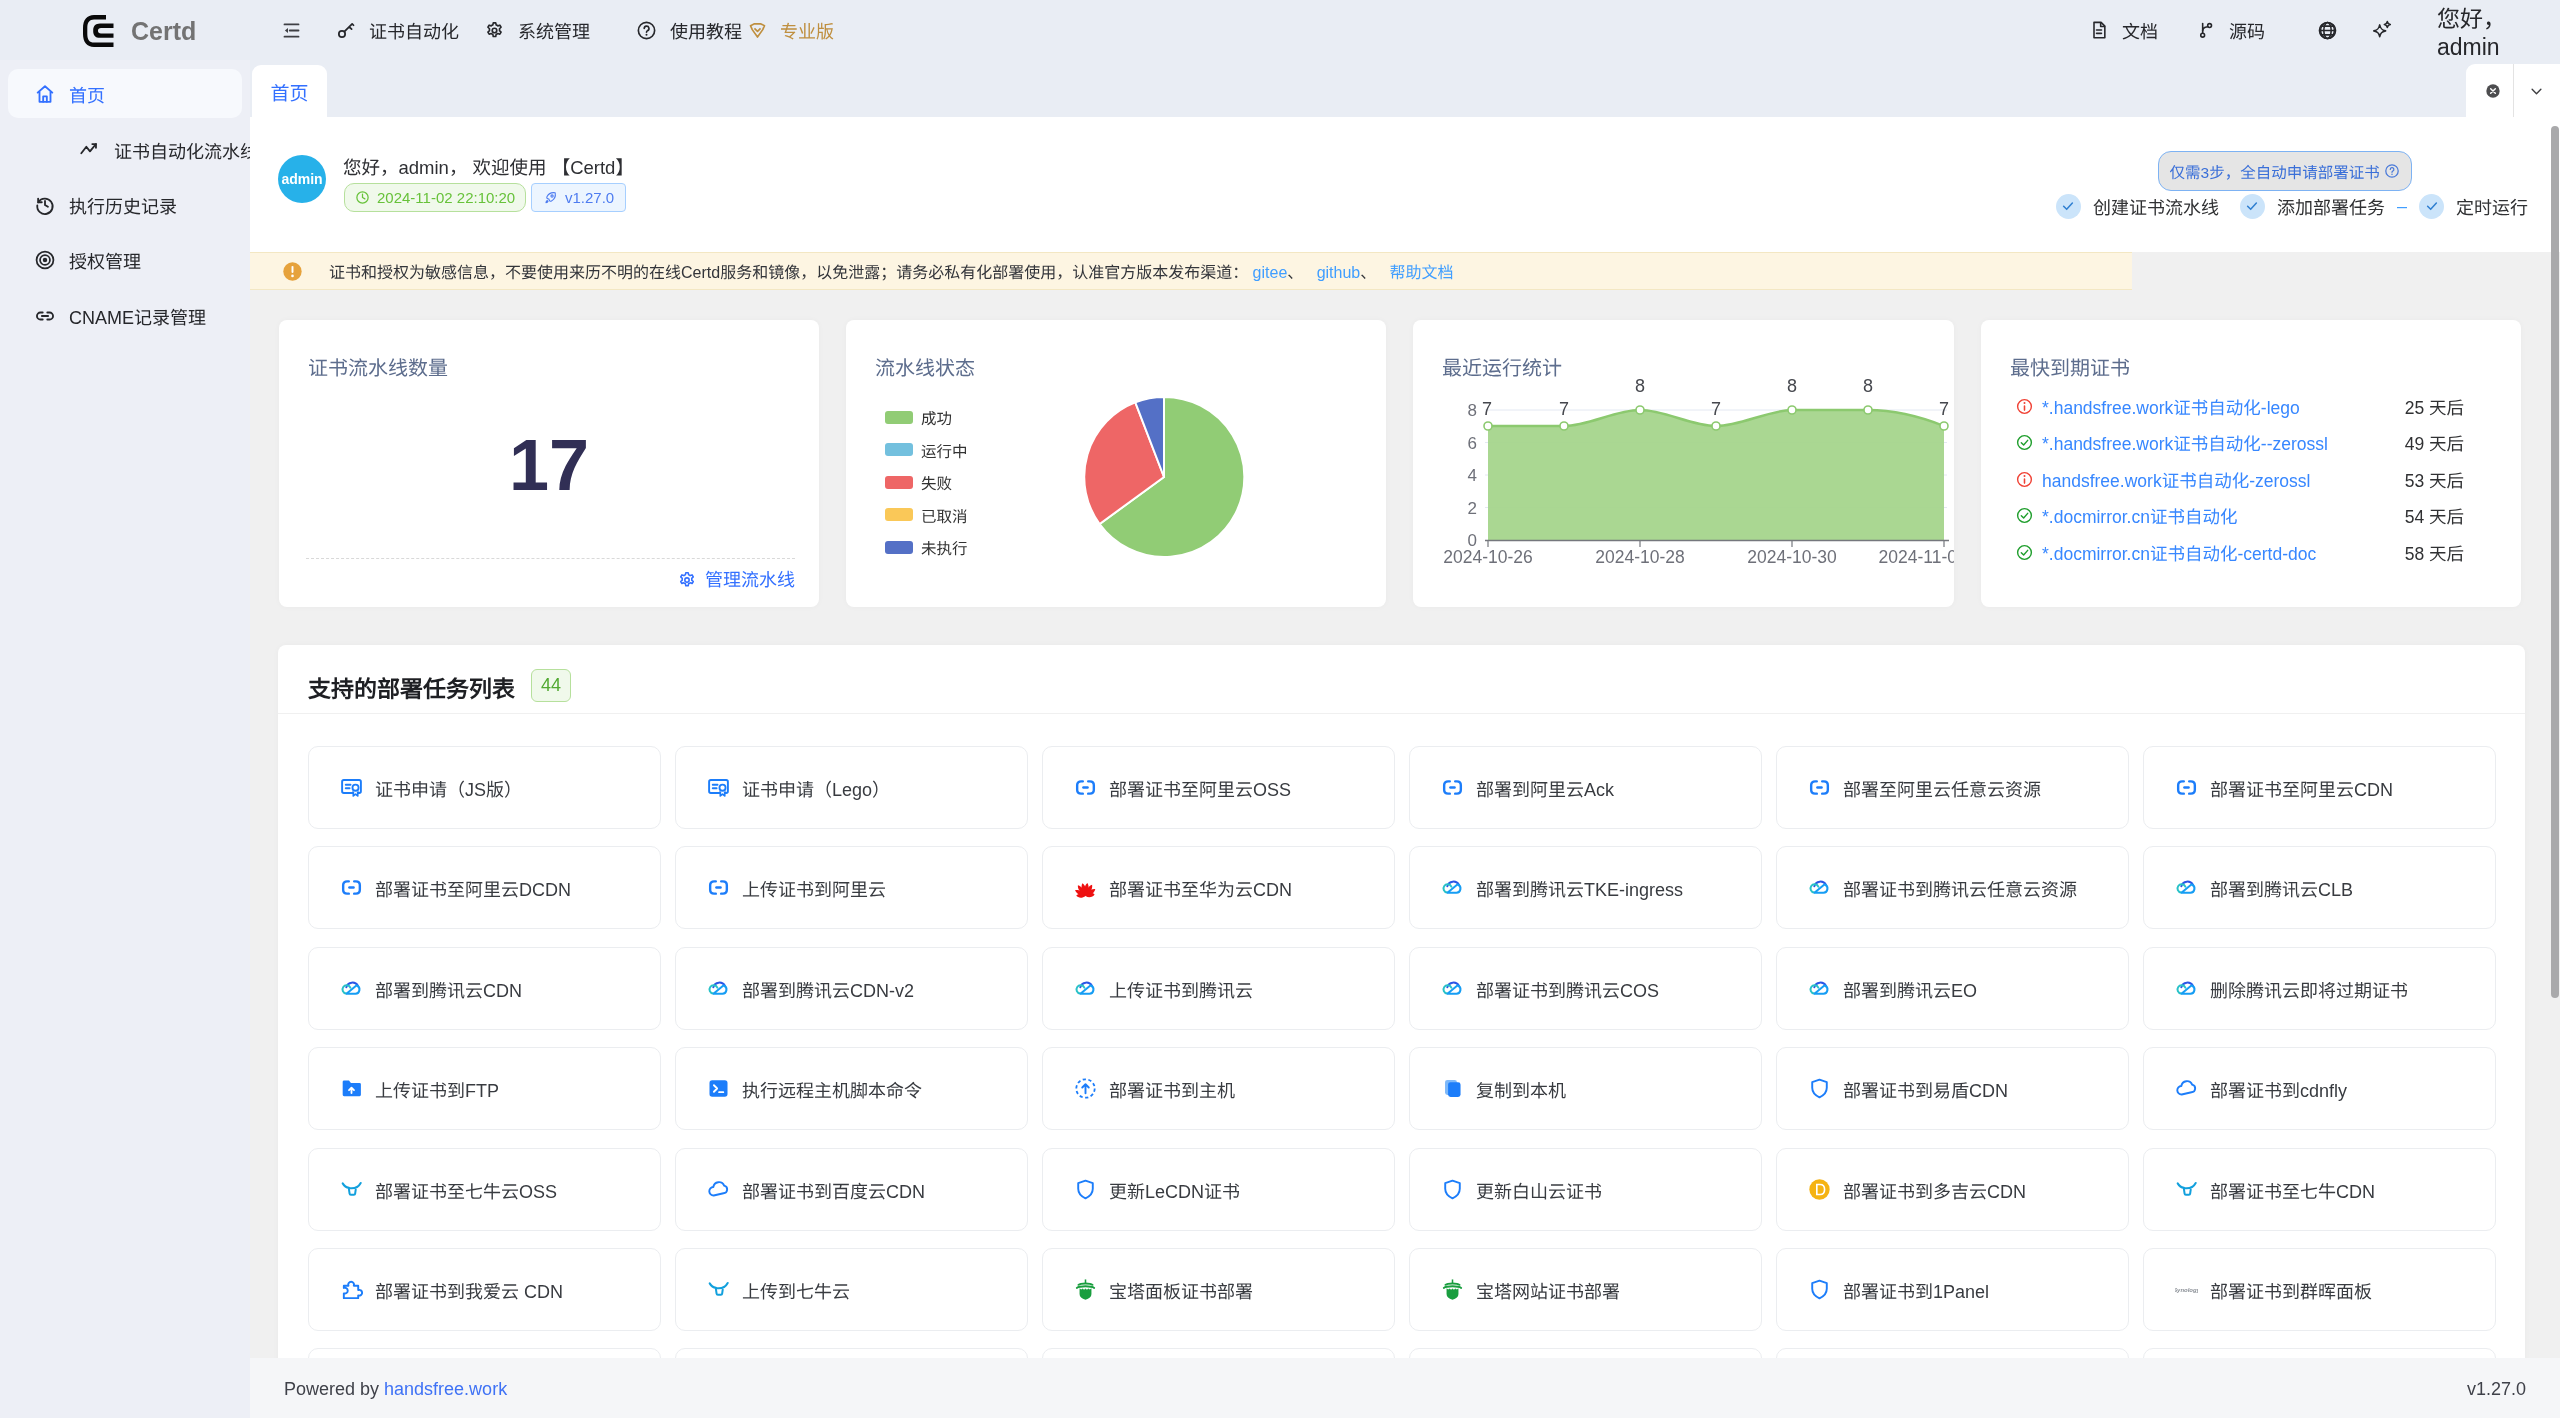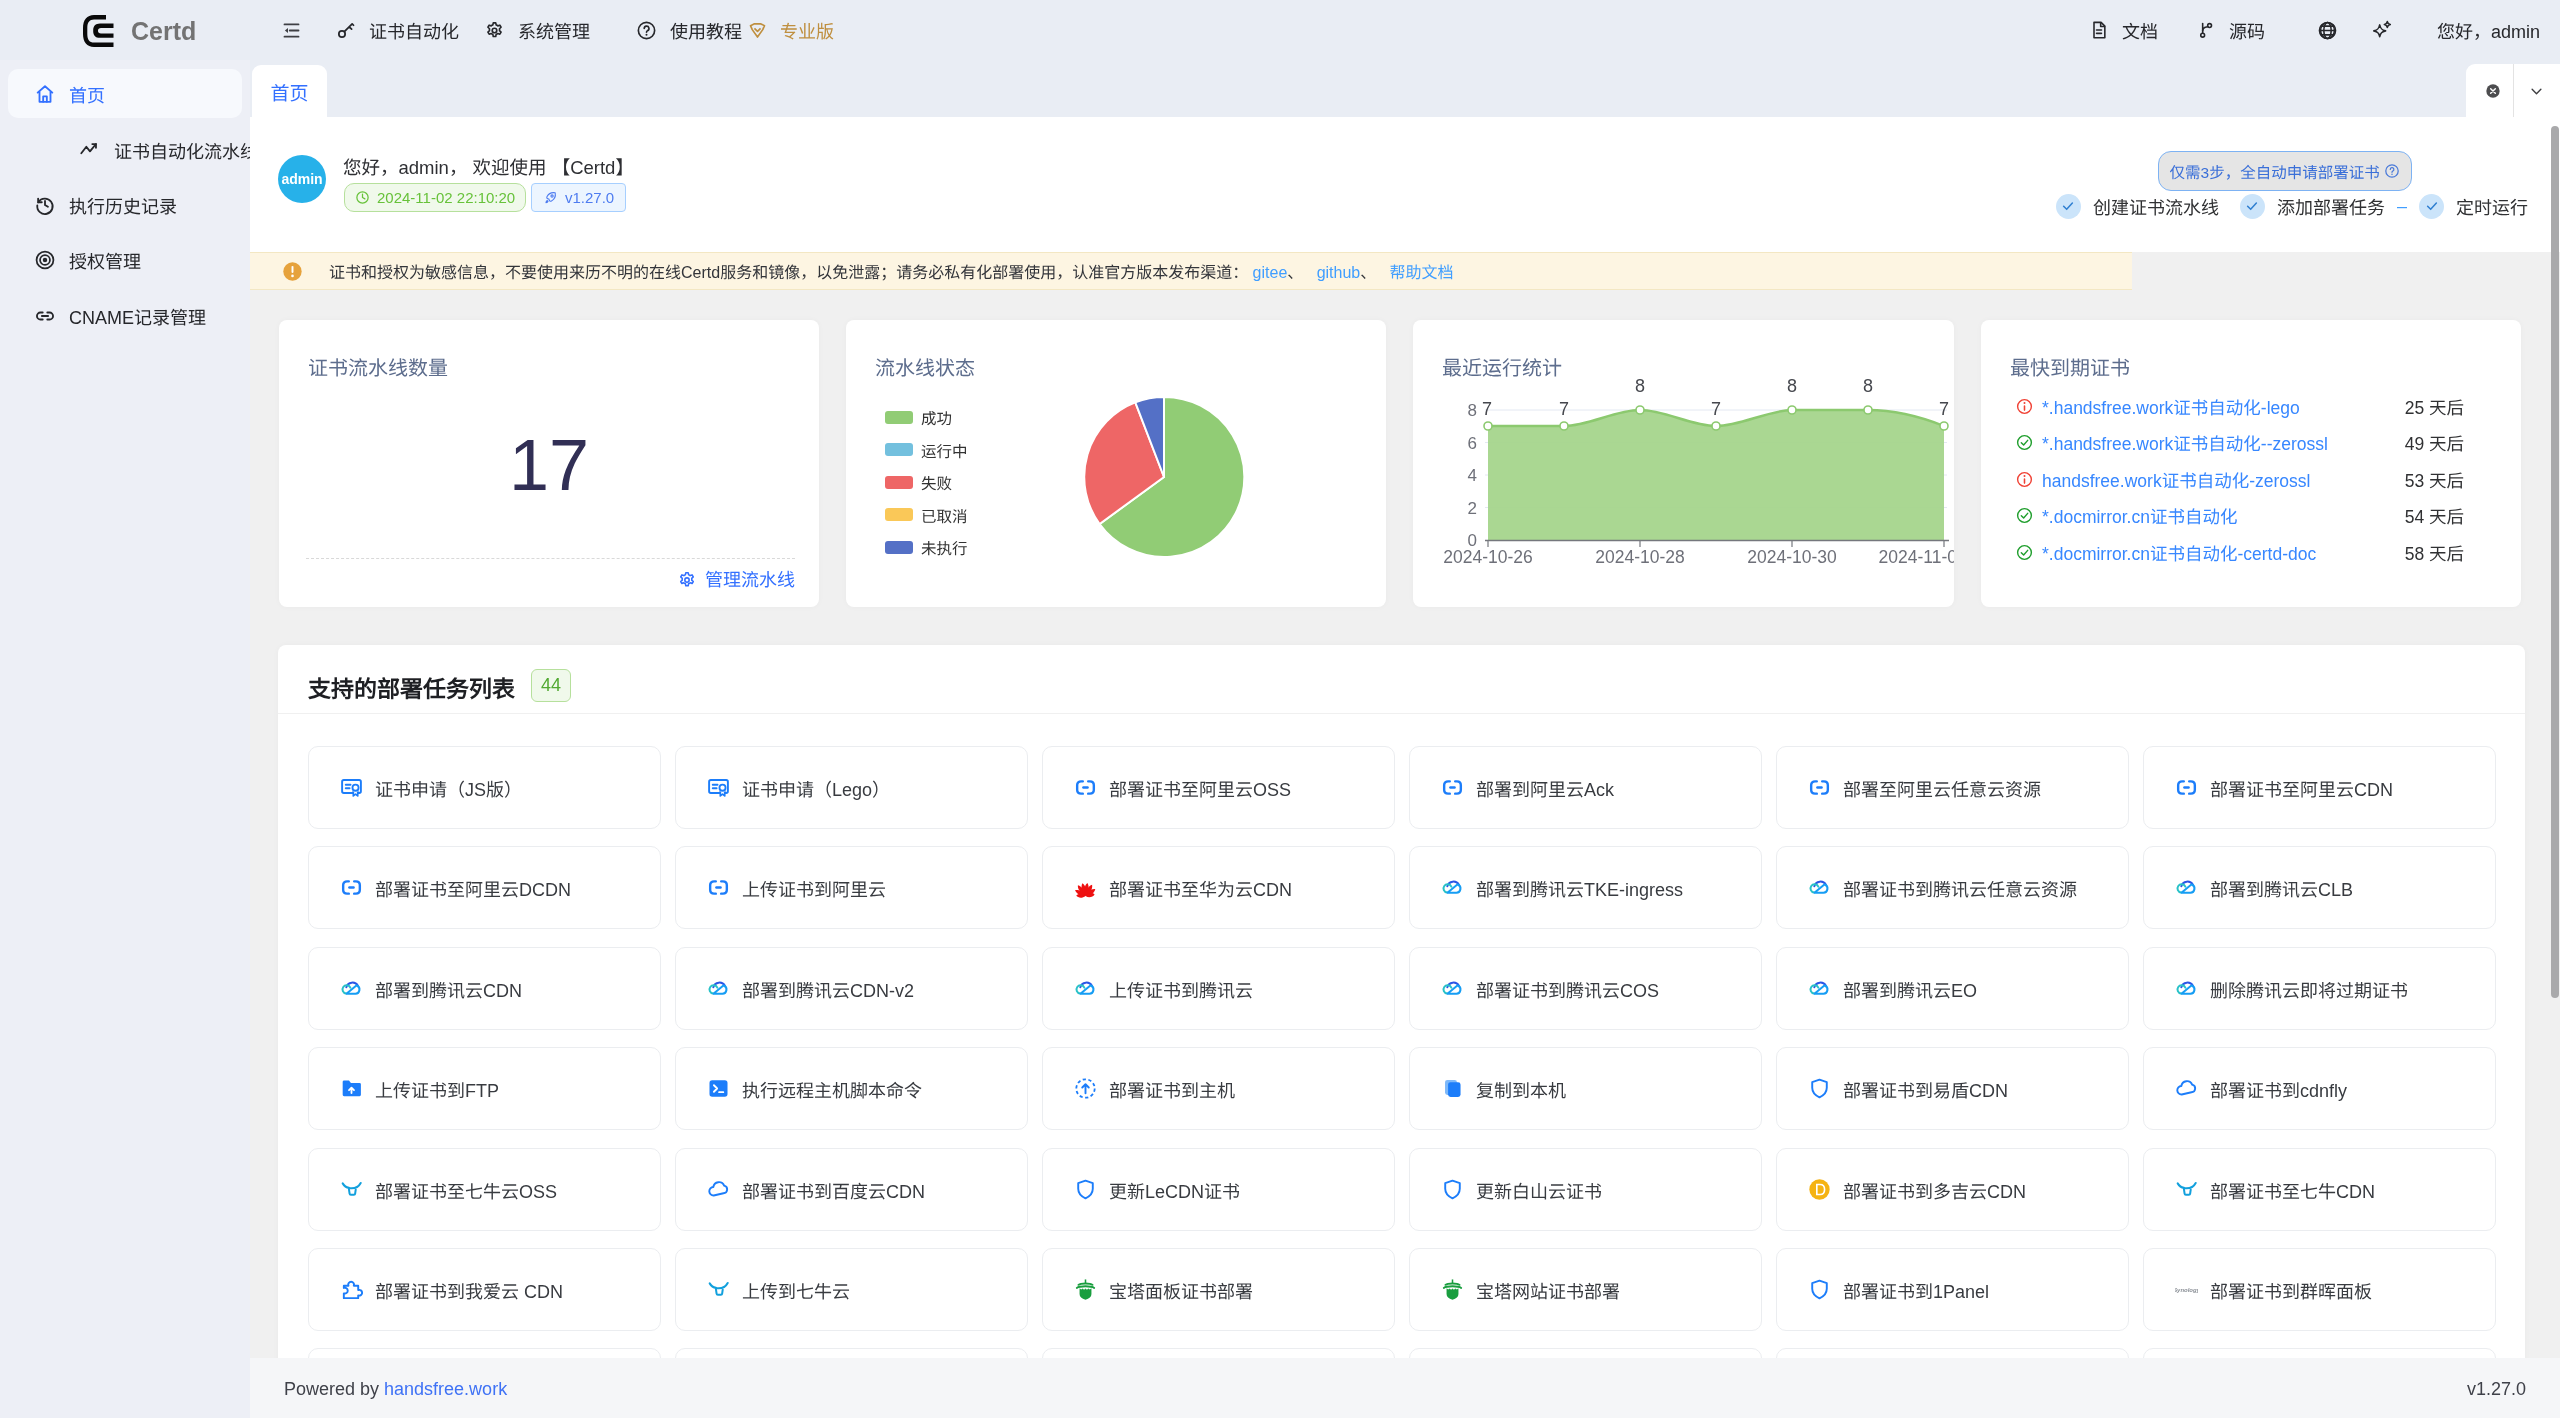--- a/index.html
+++ b/index.html
@@ -286,21 +286,21 @@
   <div class="hnav" style="left:2317px;">
       <svg width="21" height="21">
         <use href="#i-globe"></use>
       </svg>
     </div>
   <div class="hnav" style="left:2371px;">
       <svg width="22" height="22">
         <use href="#i-spark"></use>
       </svg>
     </div>
-  <div class="hnav" style="left:2437px; font-size:18px;">您好，admin</div>
+  <div class="hnav" style="left:2437px; font-size:23px;">您好，admin</div>
 </div>
 <div id="sidebar">
   <div id="side-active"></div>
   <div class="side-item" style="top:6px; color:#3370ff;"><svg class="sic">
         <use href="#i-home"></use>
       </svg>首页</div>
   <div class="side-item" style="top:62px;margin-left:45px;"><svg class="sic">
         <use href="#i-pulse"></use>
       </svg>证书自动化流水线</div>
   <div class="side-item" style="top:117px;"><svg class="sic">
@@ -361,21 +361,21 @@
     </div>
   </div>
   <div id="alert">
     <svg width="21" height="21" style="margin-left:32px; flex:none;">
         <use href="#i-warn"></use>
       </svg>
     <span style="margin-left:26px;">证书和授权为敏感信息，不要使用来历不明的在线Certd服务和镜像，以免泄露；请务必私有化部署使用，认准官方版本发布渠道：&nbsp;<a class="lnk" style="color:#409eff">gitee</a>、&nbsp;&nbsp;&nbsp;<a class="lnk" style="color:#409eff">github</a>、&nbsp;&nbsp;&nbsp;<a class="lnk" style="color:#409eff">帮助文档</a></span>
   </div>
   <div class="card" style="left:29px; top:203px; width:540px; height:287px;">
     <div class="ctitle">证书流水线数量</div>
-    <div class="abs" style="left:0; top:104px; width:540px; text-align:center; font-size:72px; font-weight:normal; color:#312f55;">17</div>
+    <div class="abs" style="left:0; top:104px; width:540px; text-align:center; font-size:72px; font-weight:bold; color:#312f55;">17</div>
     <div class="abs" style="left:27px; top:238px; width:489px; border-top:1px dashed #d9d9d9;"></div>
     <div class="abs" style="left:0; top:245px; width:516px; text-align:right; font-size:18px; color:#3370ff;"><svg width="20" height="20" style="vertical-align:-4px; margin-right:8px;">
           <use href="#i-gear"></use>
         </svg>管理流水线</div>
   </div>
   <div class="card" style="left:596px; top:203px; width:540px; height:287px;">
     <div class="ctitle">流水线状态</div>
     <div class="abs" style="left:39px; top:87px; font-size:16px; color:#333;">
       <div class="lgd"><span class="sw" style="background:#91cc75"></span>成功</div>
       <div class="lgd"><span class="sw" style="background:#73c0de"></span>运行中</div>

